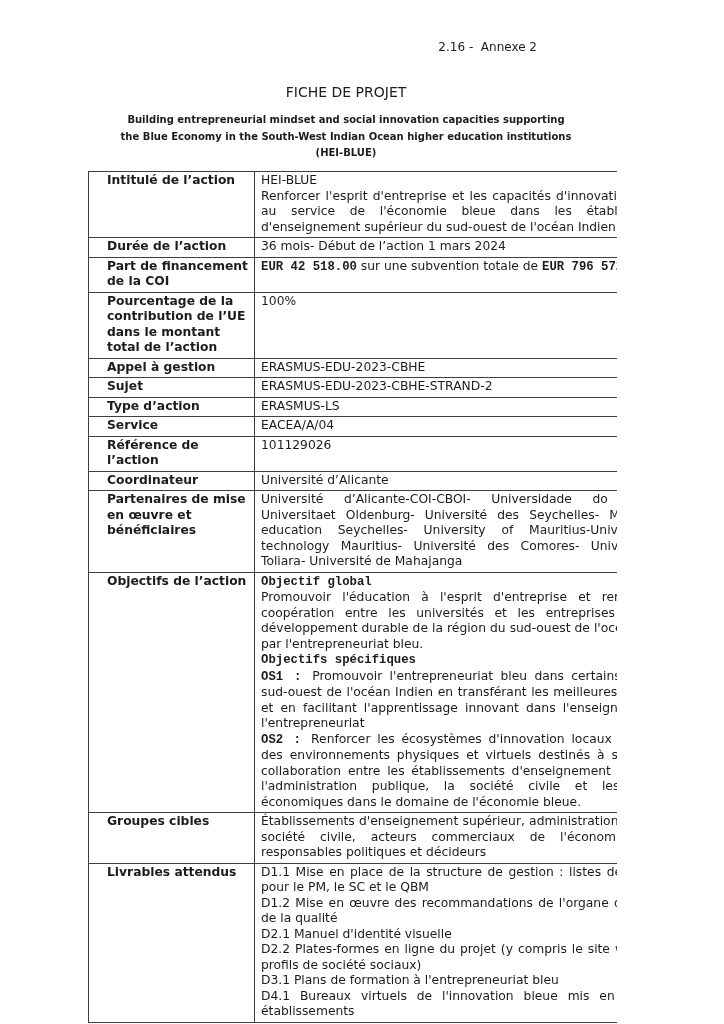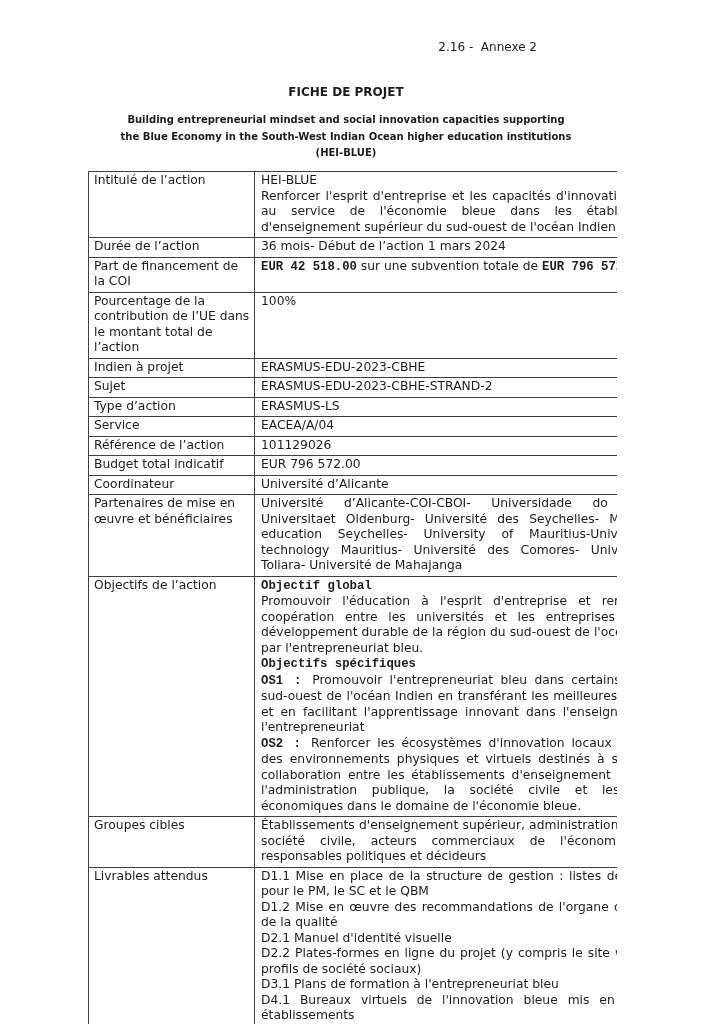--- a/index.html
+++ b/index.html
@@ -8,35 +8,35 @@
     font-family:"DejaVu Sans","Liberation Sans",sans-serif;
     color:#1c1c1c;
     -webkit-font-smoothing:antialiased;
   }
   .page{position:relative;width:617px;height:1024px;overflow:hidden;background:#fff;}
   .annex{
     position:absolute;top:40px;right:80px;
     font-size:12px;line-height:15px;white-space:pre;
   }
   .doc-header{position:absolute;left:40px;top:84px;width:612px;text-align:center;}
-  .doc-title{font-weight:bold;font-size:12px;line-height:16px;margin-bottom:12px;}
+  .doc-title{font-weight:normal;font-size:14px;line-height:16px;margin-bottom:12px;}
   .doc-subtitle{font-weight:bold;font-size:10px;line-height:16.5px;}
   table.fiche{
     position:absolute;left:88px;top:171px;
     width:598px;border-collapse:collapse;table-layout:fixed;
     background:#fff;
   }
   table.fiche td{
     border:1px solid #3f3f3f;
     vertical-align:top;
     font-size:12.3px;line-height:15.5px;
   }
   td.cell-label{
-    font-weight:normal;
-    padding:1px 2px 2px 5px;
+    font-weight:bold;
+    padding:1px 2px 2px 18px;
   }
   td.cell-value{
     padding:1px 6px 2px 6px;
   }
   .block{min-height:15.5px;}
   .justify{text-align:justify;}
   .bold{font-weight:bold;font-family:Liberation Mono, monospace;}
 </style>
 </head>
 <body>
@@ -79,21 +79,21 @@
             <div class="block"><span class="bold">EUR 42 518.00</span><span> sur une subvention totale de </span><span class="bold">EUR 796 572.00</span></div>
           </td>
         </tr>
         <tr>
           <td class="cell-label">Pourcentage de la contribution de l’UE dans le montant total de l’action</td>
           <td class="cell-value">
             <div class="block"><span>100%</span></div>
           </td>
         </tr>
         <tr>
-          <td class="cell-label">Indien à projet</td>
+          <td class="cell-label">Appel à gestion</td>
           <td class="cell-value">
             <div class="block"><span>ERASMUS-EDU-2023-CBHE</span></div>
           </td>
         </tr>
         <tr>
           <td class="cell-label">Sujet</td>
           <td class="cell-value">
             <div class="block"><span>ERASMUS-EDU-2023-CBHE-STRAND-2</span></div>
           </td>
         </tr>
@@ -106,26 +106,20 @@
         <tr>
           <td class="cell-label">Service</td>
           <td class="cell-value">
             <div class="block"><span>EACEA/A/04</span></div>
           </td>
         </tr>
         <tr>
           <td class="cell-label">Référence de l’action</td>
           <td class="cell-value">
             <div class="block"><span>101129026</span></div>
-          </td>
-        </tr>
-        <tr>
-          <td class="cell-label">Budget total indicatif</td>
-          <td class="cell-value">
-            <div class="block"><span>EUR 796 572.00</span></div>
           </td>
         </tr>
         <tr>
           <td class="cell-label">Coordinateur</td>
           <td class="cell-value">
             <div class="block"><span>Université d’Alicante</span></div>
           </td>
         </tr>
         <tr>
           <td class="cell-label">Partenaires de mise en œuvre et bénéficiaires</td>

